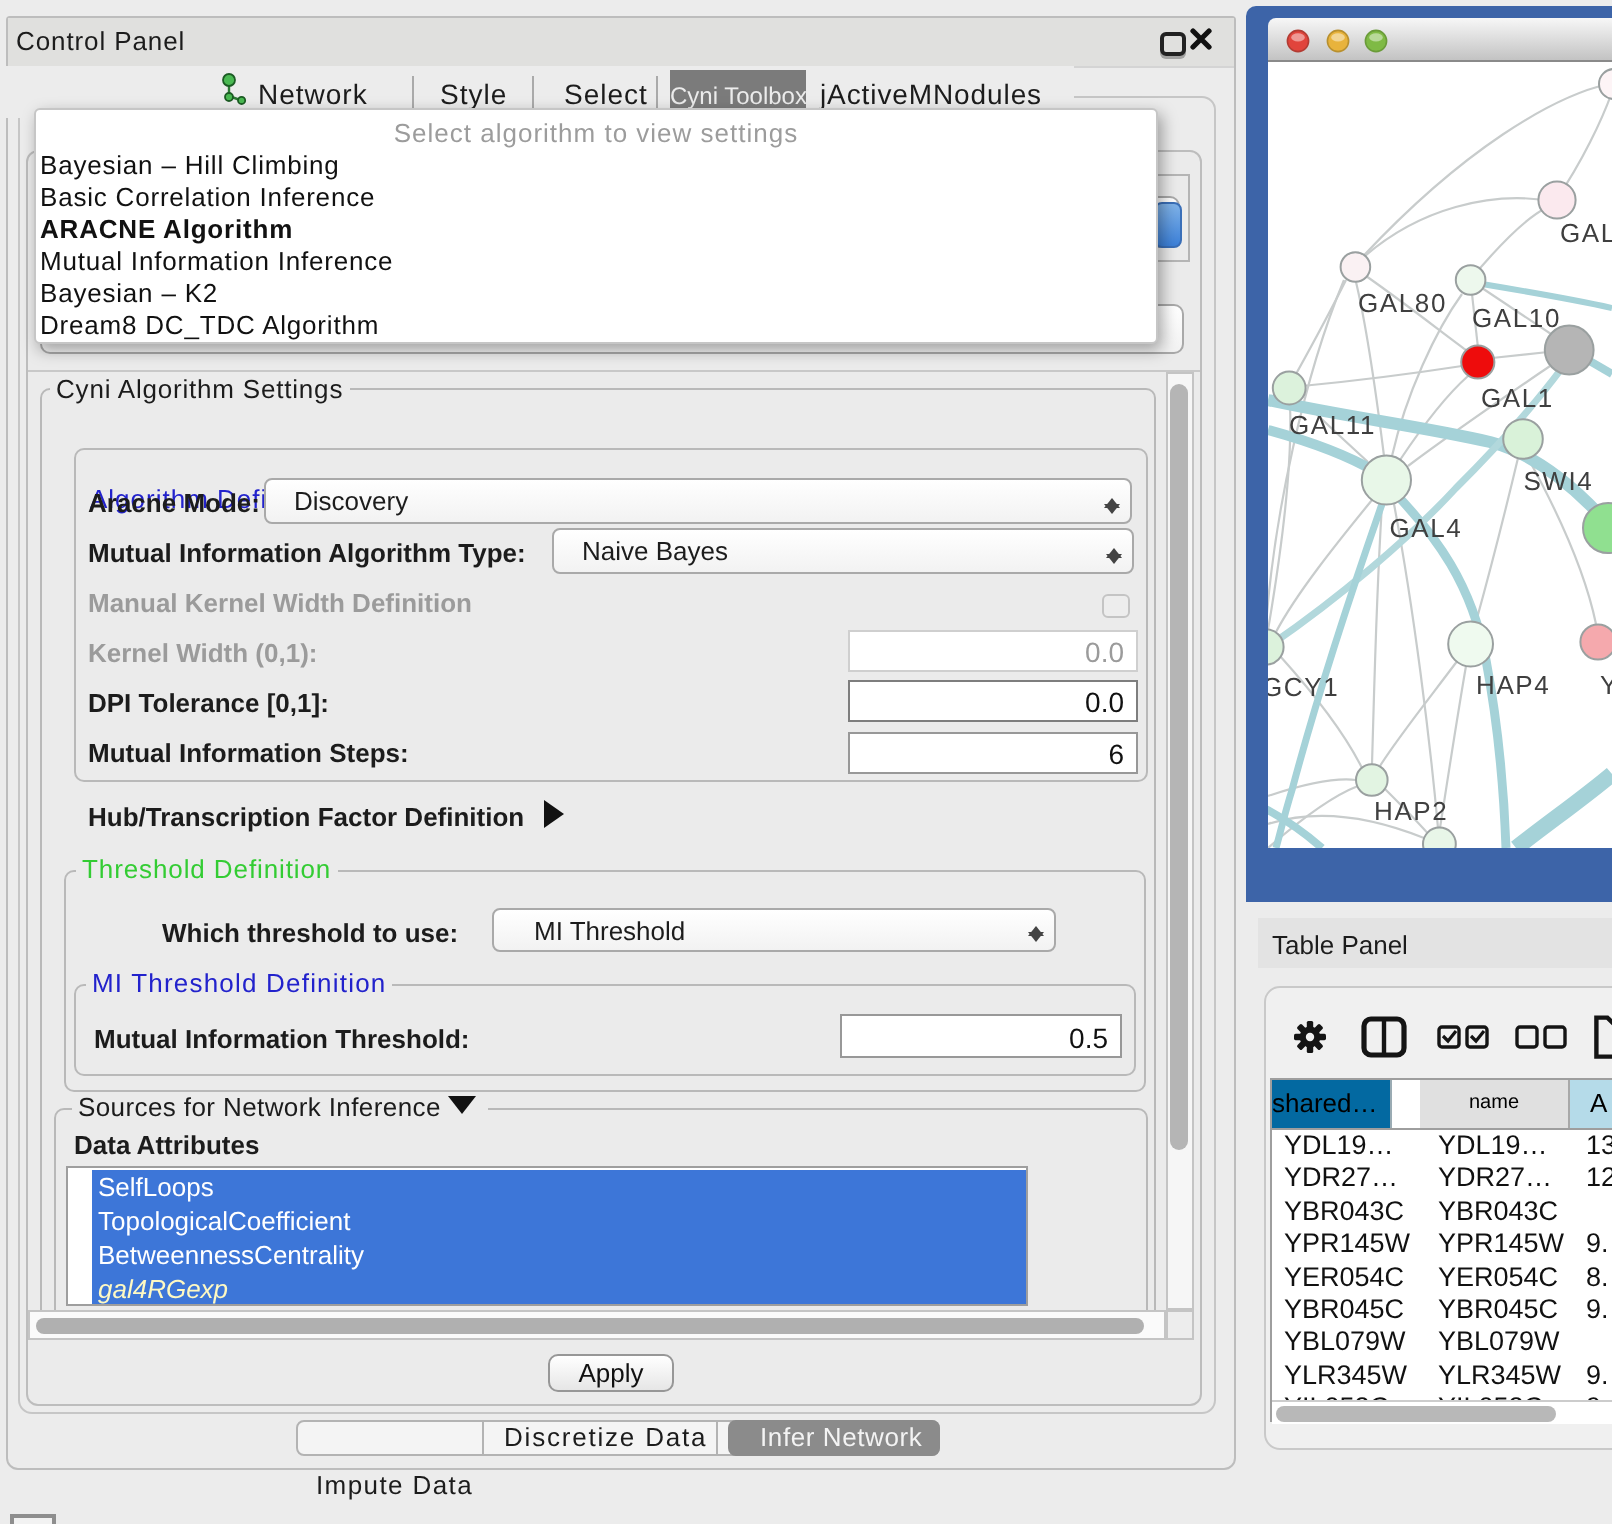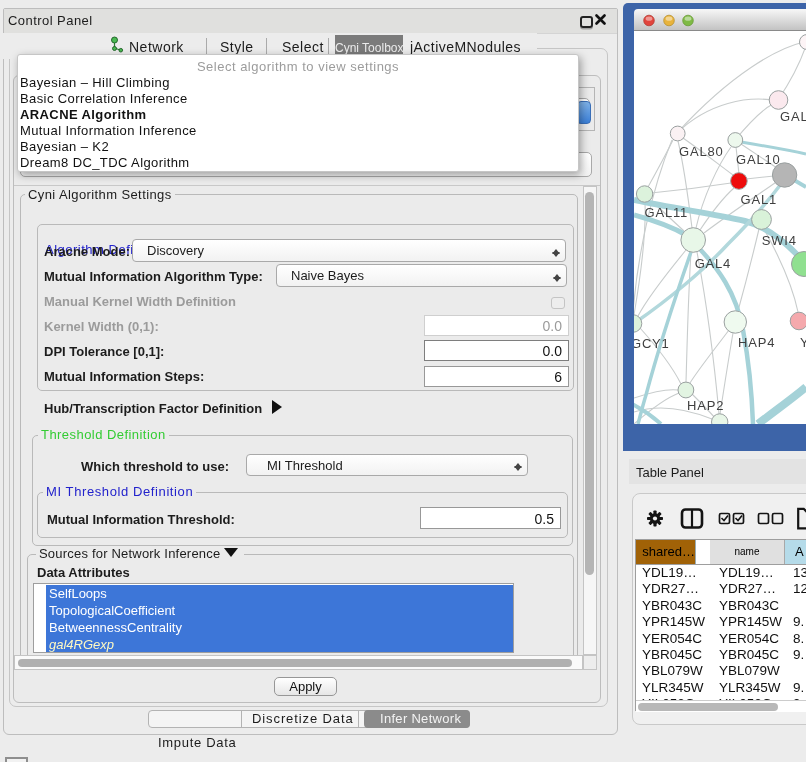--- a/index.html
+++ b/index.html
@@ -276,21 +276,21 @@
       <rect x="88.5" y="8.5" width="10" height="10" rx="1.5" stroke-width="1.7"></rect>
       <rect x="113.5" y="8.5" width="10" height="10" rx="1.5" stroke-width="1.7"></rect>
       <rect x="127.5" y="8.5" width="10" height="10" rx="1.5" stroke-width="1.7"></rect>
       <path d="M76.5 13 l2.5 2.5 4-5" stroke-width="1.6"></path>
       <path d="M90.5 13 l2.5 2.5 4-5" stroke-width="1.6"></path>
       <path d="M153.2 3.8 h5.5 l4.5 4.5 v15 h-10 z" stroke-width="2.2"></path>
     </g>
   </svg>
 
   <div class="abs" style="left:635px;top:539px;width:171px;height:172px;background:#fff;border:1px solid #9e9e9e;border-right:none;box-sizing:border-box;overflow:hidden;">
-    <div style="position:absolute;left:0;top:0;width:60px;height:24px;background:#a16207;border-right:1px solid #9aabb3;box-sizing:border-box;text-align:right;font-size:13px;line-height:24px;">shared…</div>
+    <div style="position:absolute;left:0;top:0;width:60px;height:24px;background:#0369a1;border-right:1px solid #9aabb3;box-sizing:border-box;text-align:left;font-size:13px;line-height:24px;">shared…</div>
     <div style="position:absolute;left:74px;top:0;width:75px;height:24px;background:#e0e0e0;border-right:1px solid #a8a8a8;box-sizing:border-box;text-align:center;font-size:10px;line-height:24px;">name</div>
     <div style="position:absolute;left:149px;top:0;width:22px;height:24px;background:#b5dbe9;box-sizing:border-box;font-size:13px;line-height:24px;padding-left:10px;">A</div>
     <div style="position:absolute;left:0;top:24px;width:100%;height:1px;background:#9e9e9e;"></div>
     <div id="tbody" style="position:absolute;left:0;top:25px;width:100%;font-size:13.5px;color:#111;">
       <div style="position:relative;height:16.4px;line-height:16.4px;">
           <span style="position:absolute;left:6px;">YDL19…</span>
           <span style="position:absolute;left:83px;">YDL19…</span>
           <span style="position:absolute;left:157px;">13</span>
         </div>
       <div style="position:relative;height:16.4px;line-height:16.4px;">

